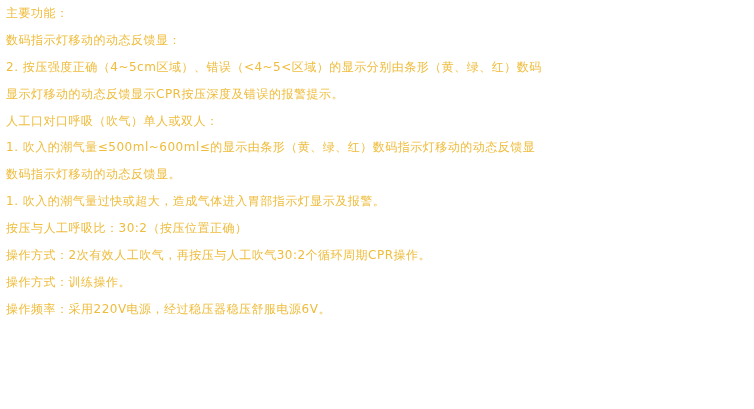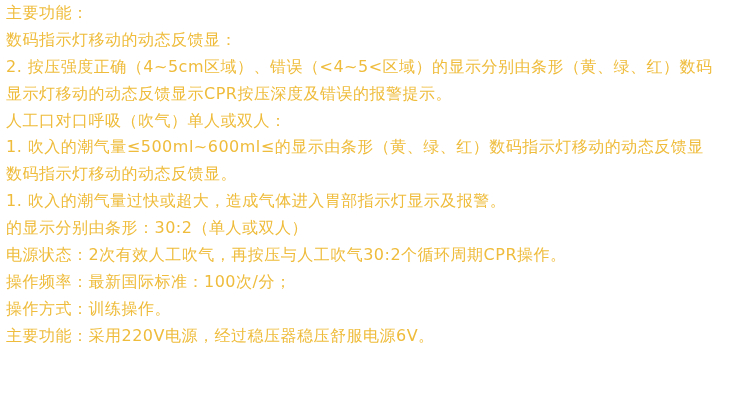--- a/index.html
+++ b/index.html
@@ -10,21 +10,21 @@
   .page {
     position: relative;
     width: 754px;
     height: 409px;
     overflow: hidden;
     background: #ffffff;
   }
   .doc {
     padding: 0 8px 0 6px;
     font-family: "DejaVu Sans", "Liberation Sans", sans-serif;
-    font-size: 16px;
+    font-size: 12px;
     line-height: 26.9px;
     color: #efbc3b;
     font-weight: 400;
     letter-spacing: 0.5px;
     white-space: nowrap;
   }
   .line {
     height: 26.9px;
   }
 </style>
@@ -34,19 +34,18 @@
 <div class="page">
   <div class="doc">
     <div class="line">主要功能：</div>
     <div class="line">数码指示灯移动的动态反馈显：</div>
     <div class="line">2. 按压强度正确（4~5cm区域）、错误（&lt;4~5&lt;区域）的显示分别由条形（黄、绿、红）数码</div>
     <div class="line">显示灯移动的动态反馈显示CPR按压深度及错误的报警提示。</div>
     <div class="line">人工口对口呼吸（吹气）单人或双人：</div>
     <div class="line">1. 吹入的潮气量≤500ml~600ml≤的显示由条形（黄、绿、红）数码指示灯移动的动态反馈显</div>
     <div class="line">数码指示灯移动的动态反馈显。</div>
     <div class="line">1. 吹入的潮气量过快或超大，造成气体进入胃部指示灯显示及报警。</div>
-    <div class="line">的显示分别由条形：30:2（单人或双人）</div>
-    <div class="line">电源状态：2次有效人工吹气，再按压与人工吹气30:2个循环周期CPR操作。</div>
-    <div class="line">操作频率：最新国际标准：100次/分；</div>
+    <div class="line">按压与人工呼吸比：30:2（按压位置正确）</div>
+    <div class="line">操作方式：2次有效人工吹气，再按压与人工吹气30:2个循环周期CPR操作。</div>
     <div class="line">操作方式：训练操作。</div>
-    <div class="line">主要功能：采用220V电源，经过稳压器稳压舒服电源6V。</div>
+    <div class="line">操作频率：采用220V电源，经过稳压器稳压舒服电源6V。</div>
   </div>
 </div>
 
 </body></html>

